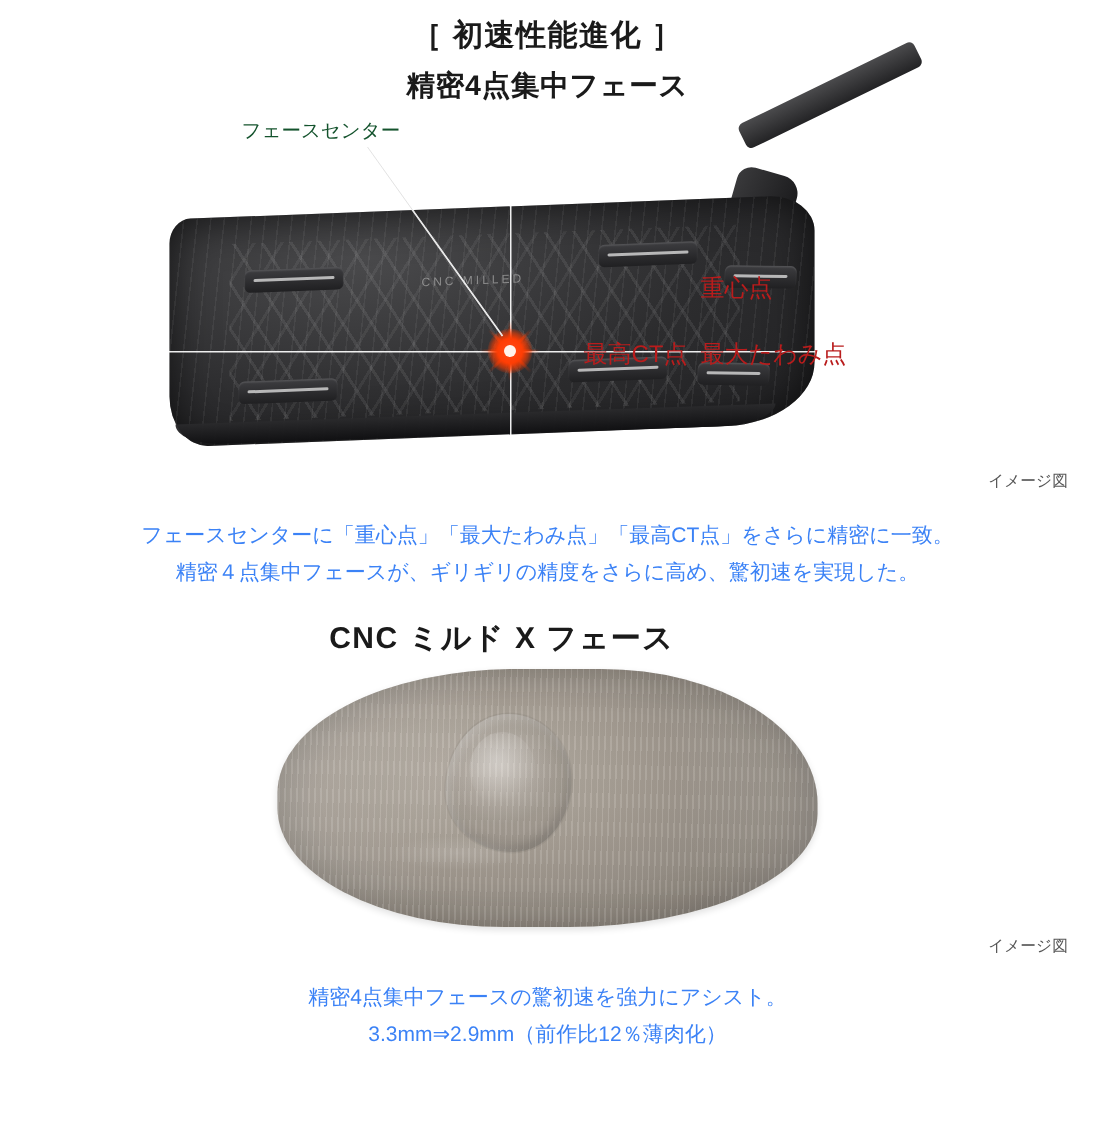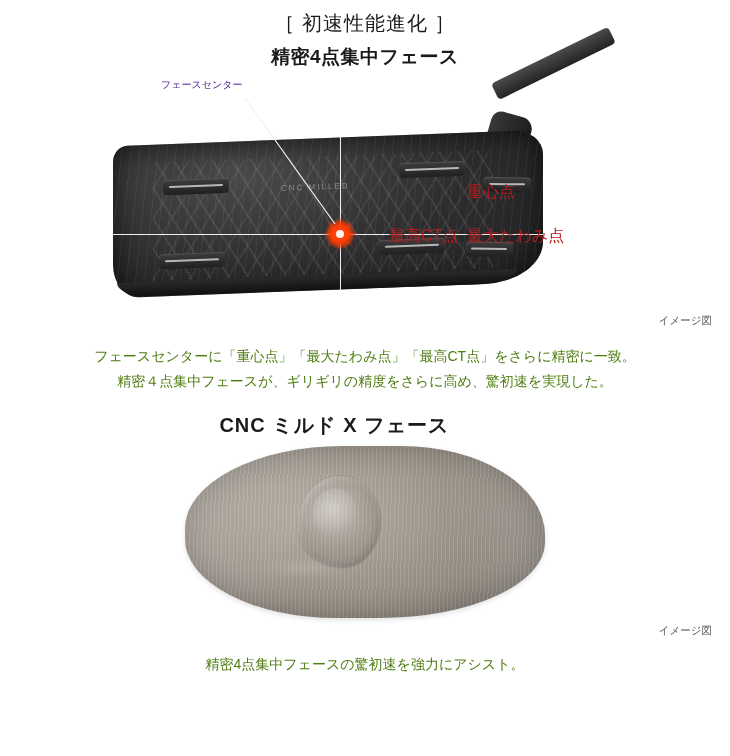--- a/index.html
+++ b/index.html
@@ -17,21 +17,21 @@
   .page {
     position: relative;
     width: 730px; height: 756px;
     background: #fff;
   }
 
   
   .section-title {
     text-align: center;
     font-size: 20px;
-    font-weight: normal;
+    font-weight: bold;
     color: #1a1a1a;
     letter-spacing: 1px;
   }
   #title-main { position: absolute; top: 10px; left: 0; width: 730px; }
   #title-sub {
     position: absolute; top: 44px; left: 0; width: 730px;
     text-align: center;
     font-size: 19px; font-weight: bold; color: #1a1a1a;
     letter-spacing: 0.5px;
   }
@@ -169,21 +169,21 @@
 
   
   .callout {
     position: absolute;
     font-size: 16px;
     color: #b91c1c;
     white-space: nowrap;
   }
   #label-facecenter {
     top: 0px; left: 66px;
-    color: #4c1d95; font-size: 10px;
+    color: #14532d; font-size: 13px;
   }
   #label-cog      { top: 104px; left: 372px; }
   #label-maxct    { top: 148px; left: 258px; margin-left: 36px; }
   #label-maxdefl  { top: 148px; left: 372px; }
 
   
   .leader {
     position: absolute; left: 0; top: 0; width: 540px; height: 230px;
     pointer-events: none;
   }
@@ -196,21 +196,21 @@
   #note1 { top: 314px; right: 18px; }
   #note2 { top: 624px; right: 18px; }
 
   
   .body-copy {
     position: absolute;
     left: 0; width: 730px;
     text-align: center;
     font-size: 14px;
     line-height: 1.75;
-    color: #4d7c0f;
+    color: #3b82f6;
   }
   #copy1 { top: 344px; }
   #copy2 { top: 652px; }
 
   
   .figure2 {
     position: absolute;
     top: 446px; left: 185px;
     width: 360px; height: 172px;
   }
@@ -352,15 +352,16 @@
       <div class="sheen2"></div>
       <div class="thin-area"></div>
       <div class="blob-crease"></div>
     </div>
   </div>
 
   <div class="img-note" id="note2">イメージ図</div>
 
   <div class="body-copy" id="copy2">
     <div>精密4点集中フェースの驚初速を強力にアシスト。</div>
+    <div>3.3mm⇒2.9mm（前作比12％薄肉化）</div>
   </div>
 
 </div>
 
 </body></html>

